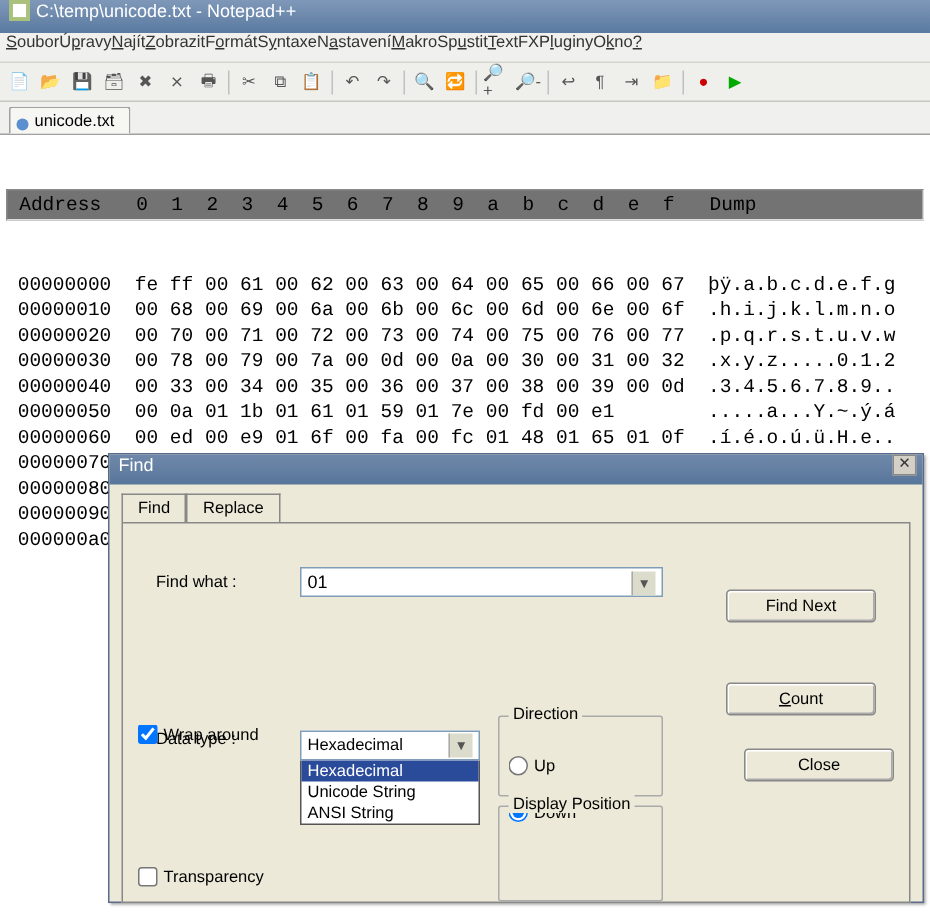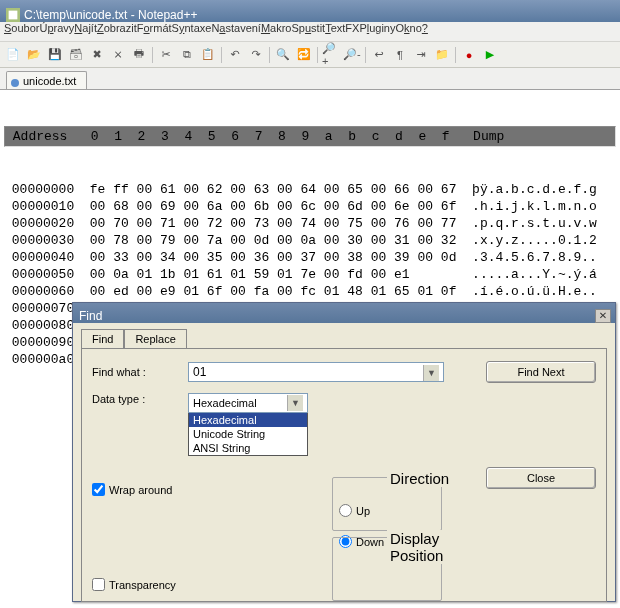--- a/index.html
+++ b/index.html
@@ -1,48 +1,48 @@
 <!DOCTYPE html>
 <html><head>
 <meta charset="utf-8">
 <style>
   * { box-sizing: border-box; margin: 0; padding: 0; }
   body { width: 620px; height: 608px; background: #fff; font-family: "MS Sans Serif", Tahoma, Arial, sans-serif; font-size: 11px; overflow: hidden; position: relative; }
-  .titlebar { height: 22px; background: linear-gradient(to bottom, #7f98b9, #5a7aa0); color: #fff; display: flex; align-items: flex-end; padding-left: 6px; font-size: 12px; }
+  .titlebar { height: 22px; background: linear-gradient(to bottom, #7f98b9, #5a7aa0); color: #fff; display: flex; align-items: flex-start; padding-left: 6px; font-size: 12px; }
   .titlebar .icon { width: 14px; height: 14px; margin-right: 4px; }
   .menubar { height: 20px; background: #f0f0ee; display: flex; align-items: flex-start; padding-left: 4px; color: #333; border-bottom: 1px solid #d4d4d0; }
   .menubar span u { text-decoration: underline; }
   .toolbar { height: 26px; background: #efefeb; display: flex; align-items: center; padding: 2px 4px; gap: 3px; border-bottom: 1px solid #c8c8c0; }
   .toolbar .btn { width: 18px; height: 18px; display: flex; align-items: center; justify-content: center; color: #555; }
   .toolbar .sep { width: 1px; height: 16px; background: #c0c0c0; margin: 0 1px; }
   .tabbar { height: 22px; background: #f0f0ee; display: flex; align-items: end; padding-left: 6px; border-bottom: 1px solid #a0a0a0; }
   .filetab { padding: 3px 10px 2px 4px; background: #f6f6f2; border: 1px solid #a0a0a0; border-bottom: none; border-radius: 2px 2px 0 0; display: flex; align-items: flex-end; gap: 4px; font-size: 11px; }
   .filetab .dot { width: 8px; height: 8px; background: #5b8fd0; border-radius: 50%; }
   .hexview { font-family: "Courier New", monospace; font-size: 13px; white-space: pre; padding: 2px 4px; line-height: 17px; }
   .hexheader { border: 1px inset #ddd; background:#737373; padding: 1px 0;}
   .hl { background:#6a7dd4; color:#fff;}
   .dialog { position: absolute; left: 72px; top: 302px; width: 544px; height: 300px; background: #ece9d8; border: 1px solid #5a6a8a; box-shadow: 1px 1px 2px rgba(0,0,0,.4);}
   .dialog .titlebar { height: 20px; background: linear-gradient(to bottom, #6f88aa, #58769a); padding-left:6px; justify-content: space-between; padding-right:4px;}
   .dialog .close { width:16px; height:14px; background:#d4d0c8; border:1px solid #888; color:#333; text-align:center; line-height:12px; font-size:10px;}
   .tabstrip { display:flex; padding: 6px 8px 0 8px;}
   .dlgtab { padding: 3px 10px; background:#ece9d8; border:1px solid #888; border-bottom:none; font-size:11px; position:relative;}
   .dlgtab.active { background:#ece9d8; z-index:2;}
-  .tabpanel { margin: 0 8px 8px 8px; border:1px solid #888; height: 254px; padding: 12px 10px; position: relative; background:#ece9d8;}
+  .tabpanel { margin: 0 8px 8px 8px; border:1px solid #888; height: 254px; padding: 12px 22px; position: relative; background:#ece9d8;}
   .row { display:flex; align-items:center; gap:6px; margin-bottom: 10px;}
   .label { width: 90px;}
   .input-text { height:20px; border:1px solid #7f9db9; background:#fff; flex:1; padding:2px 4px; font-size:12px;}
   .combo-wrap { border:1px solid #7f9db9; background:#fff; width:120px; }
   .combo-sel { padding:2px 4px; height:18px; display:flex; justify-content:space-between; align-items:center; }
   .combo-btn { width:16px; height:16px; background:#dcdccc; border-left:1px solid #aaa; display:flex; align-items:center; justify-content:center; font-size:9px; color:#555;}
   .combo-list { border:1px solid #555; border-top:none; background:#fff; width:120px; }
   .combo-list div { padding:1px 4px;}
   .combo-list .sel { background:#2a4a9a; color:#fff;}
-  .winbtn { width:110px; height:22px; background:#ece9d8; border:1px solid #888; border-radius:3px; font-size:11px; box-shadow: inset 1px 1px #fff, inset -1px -1px #aaa;}
+  .winbtn { width:100px; height:22px; background:#ece9d8; border:1px solid #888; border-radius:3px; font-size:11px; box-shadow: inset 1px 1px #fff, inset -1px -1px #aaa; margin-top: 32px;}
   .group { border:1px solid #aaa; border-radius:2px; position:absolute;}
-  .group-title { position:absolute; top:-8px; left:6px; background:#ece9d8; padding:0 3px; font-size:15px;margin-left:48px;}
+  .group-title { position:absolute; top:-8px; left:6px; background:#ece9d8; padding:0 3px; font-size:11px;}
   .radio-row { display:flex; align-items:center; gap:4px; margin:18px 6px;}
   .checkbox-row { display:flex; align-items:flex-end; gap:4px;}
 </style>
 </head>
 <body>
 
 <div class="titlebar">
   <svg class="icon" viewBox="0 0 16 16">
       <rect width="16" height="16" fill="#a9c17b"></rect>
       <rect x="3" y="3" width="10" height="10" fill="#fff"></rect>
@@ -121,20 +121,23 @@
   <div class="tabpanel">
     <div class="row">
       <div class="label">Find what :</div>
       <div class="input-text" style="width:240px; display:flex; justify-content:space-between;">
         <span>01</span>
         <span class="combo-btn">▼</span>
       </div>
       <div style="width:30px"></div>
       <button class="winbtn">Find Next</button>
     </div>
+    <div class="row" style="justify-content:flex-end; margin-top:-2px;">
+      <button class="winbtn"><u>C</u>ount</button>
+    </div>
     <div class="row" style="margin-top:4px; align-items:flex-start;">
       <div class="label">Data type :</div>
       <div>
         <div class="combo-wrap">
           <div class="combo-sel">
             <span>Hexadecimal</span>
             <span class="combo-btn">▼</span>
           </div>
         </div>
         <div class="combo-list">

